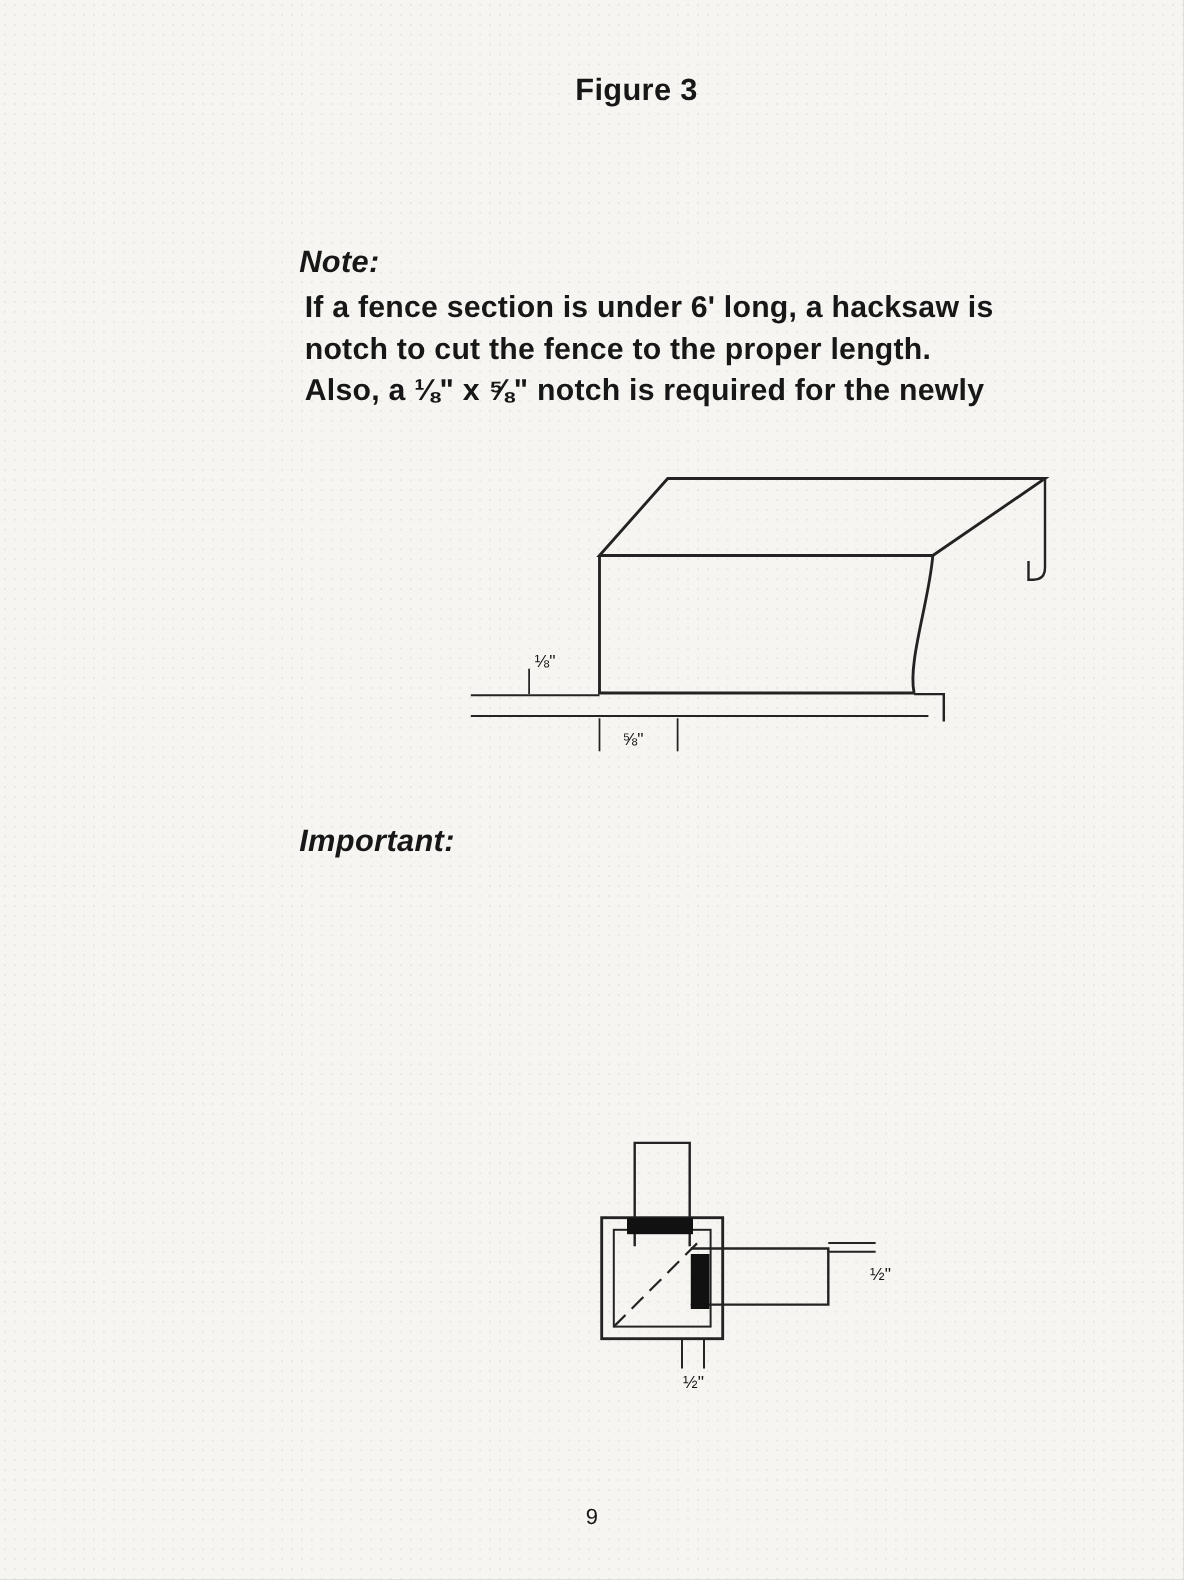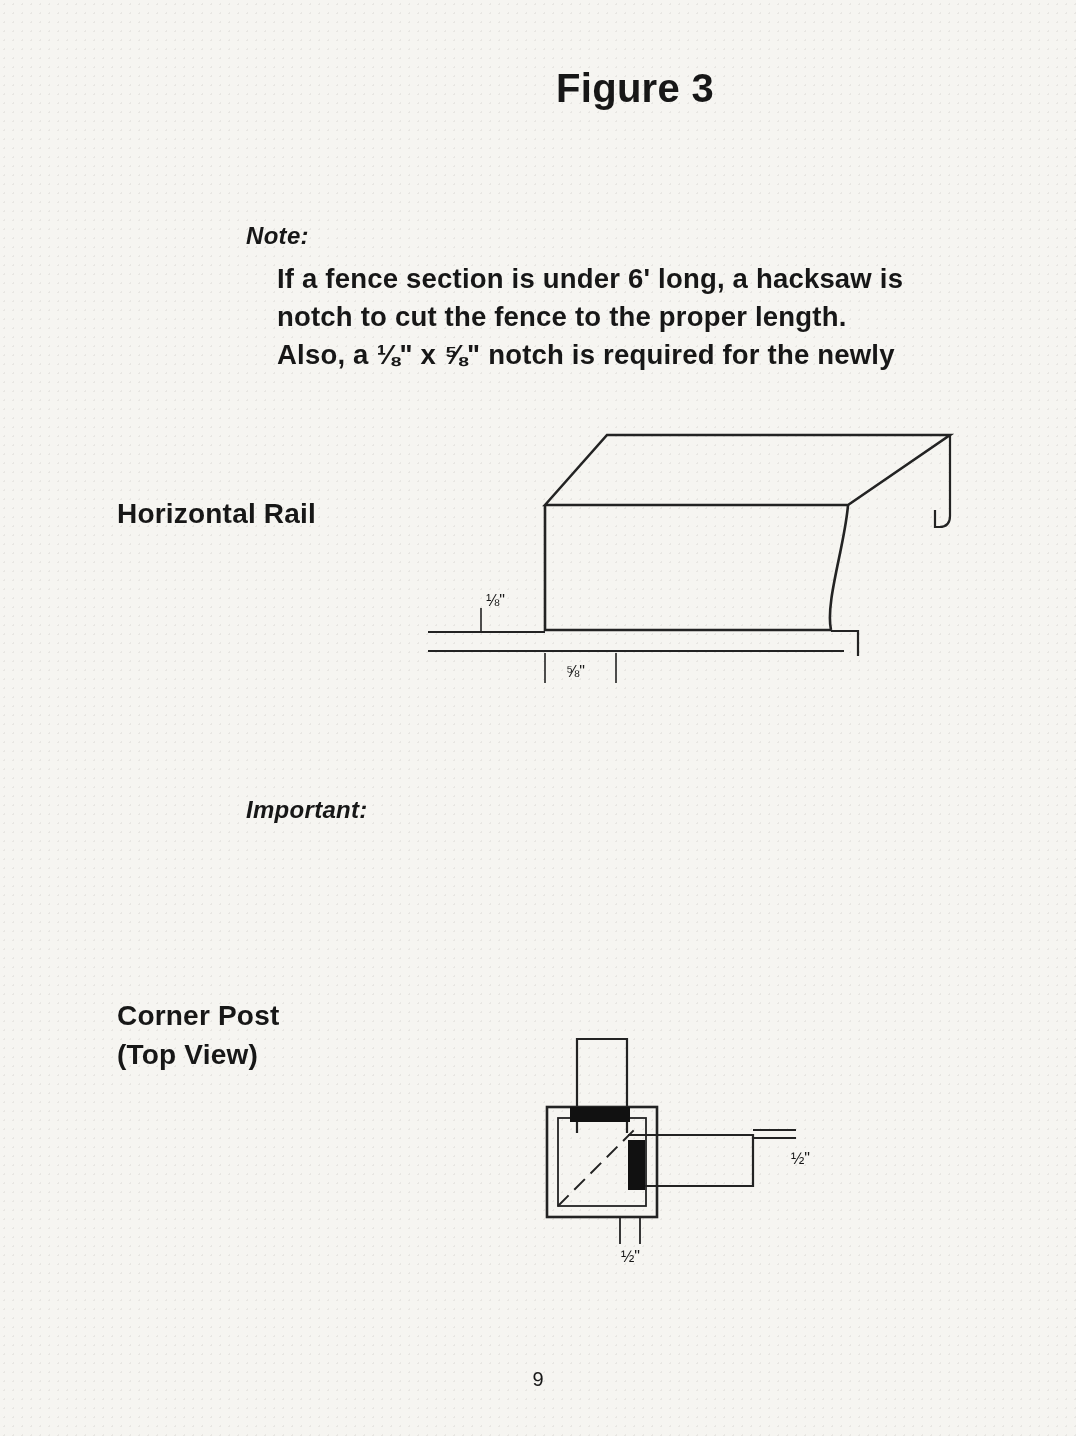--- a/index.html
+++ b/index.html
@@ -11,30 +11,30 @@
     margin:0 auto;
     background-color:#f6f5f1;
     background-image: radial-gradient(rgba(150,148,140,0.14) 1px, transparent 1px);
     background-size: 9px 9px;
     font-family:"Liberation Sans", sans-serif;
     color:#171717;
     overflow:hidden;
   }
   .abs { position:absolute; }
   .figure-title {
-    left:556px; top:66px;
-    font-size:40px; font-weight:bold;
+    left:523px; top:66px;
+    font-size:28px; font-weight:bold;
     letter-spacing:0.3px;
   }
   .heading-bi {
     font-weight:bold; font-style:italic;
-    font-size:24px; letter-spacing:0.3px;
+    font-size:28px; letter-spacing:0.3px;margin-left:26px;
   }
   .note-heading { left:246px; top:222px; }
-  .important-heading { left:246px; top:796px;text-align:center; }
+  .important-heading { left:246px; top:749px;text-align:center; }
   .body-block { font-size:27.5px; line-height:38px; letter-spacing:0.2px; }
   .note-body { left:277px; top:260px; width:700px;font-weight:bold; }
   .important-body { left:277px; top:802px; width:700px; }
   .side-label { font-weight:bold; font-size:28px; letter-spacing:0.2px; line-height:39px; }
   .rail-label { left:117px; top:494px; }
   .corner-label { left:117px; top:996px; }
   .page-number { left:0; top:1368px; width:1076px; text-align:center; font-size:20px; }
   svg text { font-family:"Liberation Sans", sans-serif; fill:#171717; }
 </style>
 </head>
@@ -44,45 +44,40 @@
 
   <div class="abs figure-title">Figure 3</div>
 
   <div class="abs heading-bi note-heading">Note:</div>
   <div class="abs body-block note-body">
     <div>If a fence section is under 6' long, a hacksaw is</div>
     <div>notch to cut the fence to the proper length.</div>
     <div>Also, a ⅛" x ⅝" notch is required for the newly</div>
   </div>
 
-  <div class="abs side-label rail-label">Horizontal Rail</div>
 
   <svg class="abs" style="left:420px; top:420px;" width="560" height="275" viewBox="0 0 560 275">
     <g fill="none" stroke="#232323" stroke-linejoin="miter" stroke-linecap="butt">
       <path stroke-width="2.6" d="M125,85 L187,15 L530,15 L428,85 Z"></path>
       <path stroke-width="2.2" d="M530,15 L530,96 Q530,107 519.5,107 L515,107 L515,90"></path>
       <path stroke-width="2.6" d="M125,85 L125,210 L411,210"></path>
       <path stroke-width="2.6" d="M428,85 C425,125 405,182 411,210"></path>
       <path stroke-width="2.2" d="M411,211 L438,211 L438,236"></path>
       <line stroke-width="1.8" x1="8" y1="212" x2="125" y2="212"></line>
       <line stroke-width="1.8" x1="8" y1="231" x2="424" y2="231"></line>
       <line stroke-width="1.6" x1="61" y1="188" x2="61" y2="211"></line>
       <line stroke-width="1.6" x1="125" y1="233" x2="125" y2="263"></line>
       <line stroke-width="1.6" x1="196" y1="233" x2="196" y2="263"></line>
     </g>
     <text x="66" y="186" font-size="16">⅛"</text>
     <text x="146" y="257" font-size="16">⅝"</text>
   </svg>
 
   <div class="abs heading-bi important-heading">Important:</div>
 
-  <div class="abs side-label corner-label">
-    <div>Corner Post</div>
-    <div>(Top View)</div>
-  </div>
 
   <svg class="abs" style="left:500px; top:1030px;" width="340" height="250" viewBox="0 0 340 250">
     <g fill="none" stroke="#232323" stroke-linejoin="miter" stroke-linecap="butt">
       <path stroke-width="2.2" d="M77,103 L77,9 L127,9 L127,103"></path>
       <rect stroke-width="2.6" x="47" y="77" width="110" height="110"></rect>
       <rect stroke-width="1.8" x="58" y="88" width="88" height="88"></rect>
       <path stroke-width="2.2" d="M128,105 L253,105 L253,156 L128,156"></path>
       <line stroke-width="1.8" x1="253" y1="100" x2="296" y2="100"></line>
       <line stroke-width="1.8" x1="253" y1="108" x2="296" y2="108"></line>
       <line stroke-width="2" stroke-dasharray="15,8" x1="58" y1="176" x2="138" y2="96"></line>

